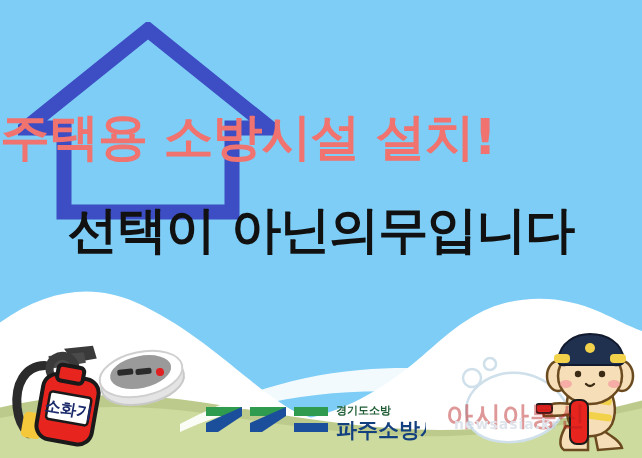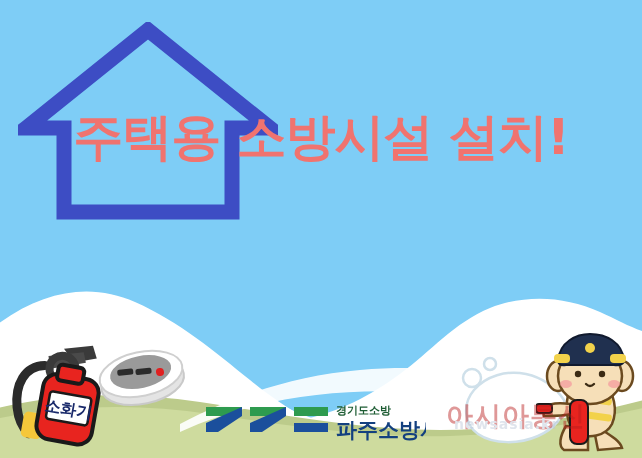--- a/index.html
+++ b/index.html
@@ -40,21 +40,21 @@
     width: 260px;
     height: 200px;
   }
 
   
   .headline-wrap {
     position: absolute;
     left: 0;
     top: 112px;
     width: 642px;
-    text-align: center;
+    text-align: left;
   }
   .headline {
     font-size: 50px;
     line-height: 1.0;
     font-weight: bold;
     color: #f0736f;
     letter-spacing: -1px;
     white-space: nowrap;
     margin: 0;
     padding: 0;
@@ -172,20 +172,23 @@
   </svg>
 
   <svg class="house" viewBox="0 0 260 200">
     <path d="M 8 106 L 130 8 L 252 106 L 214 106 L 214 190 L 46 190 L 46 106 Z" fill="none" stroke="#3d4dc4" stroke-width="15" stroke-linejoin="miter"></path>
   </svg>
 
   <div class="headline-wrap">
     <div class="headline">주택용 소방시설 설치!</div>
   </div>
 
+  <div class="subline-wrap">
+    <span class="subline">선택이 아닌 </span><span class="subline hl">의무</span><span class="subline">입니다</span>
+  </div>
 
   <svg class="extinguisher" viewBox="0 0 116 128">
     <g transform="rotate(10 58 64)">
 
       <path d="M 42 38 C 22 42 16 62 22 84 C 26 98 32 104 38 108" fill="none" stroke="#2b2b2b" stroke-width="9" stroke-linecap="round"></path>
 
       <path d="M 58 18 L 86 10 L 92 22 L 70 30 Z" fill="#3a3a3a"></path>
       <path d="M 44 28 L 78 18 L 82 28 L 48 40 Z" fill="#4a4a4a"></path>
 
       <circle cx="60" cy="38" r="13" fill="none" stroke="#3a3a3a" stroke-width="8"></circle>

